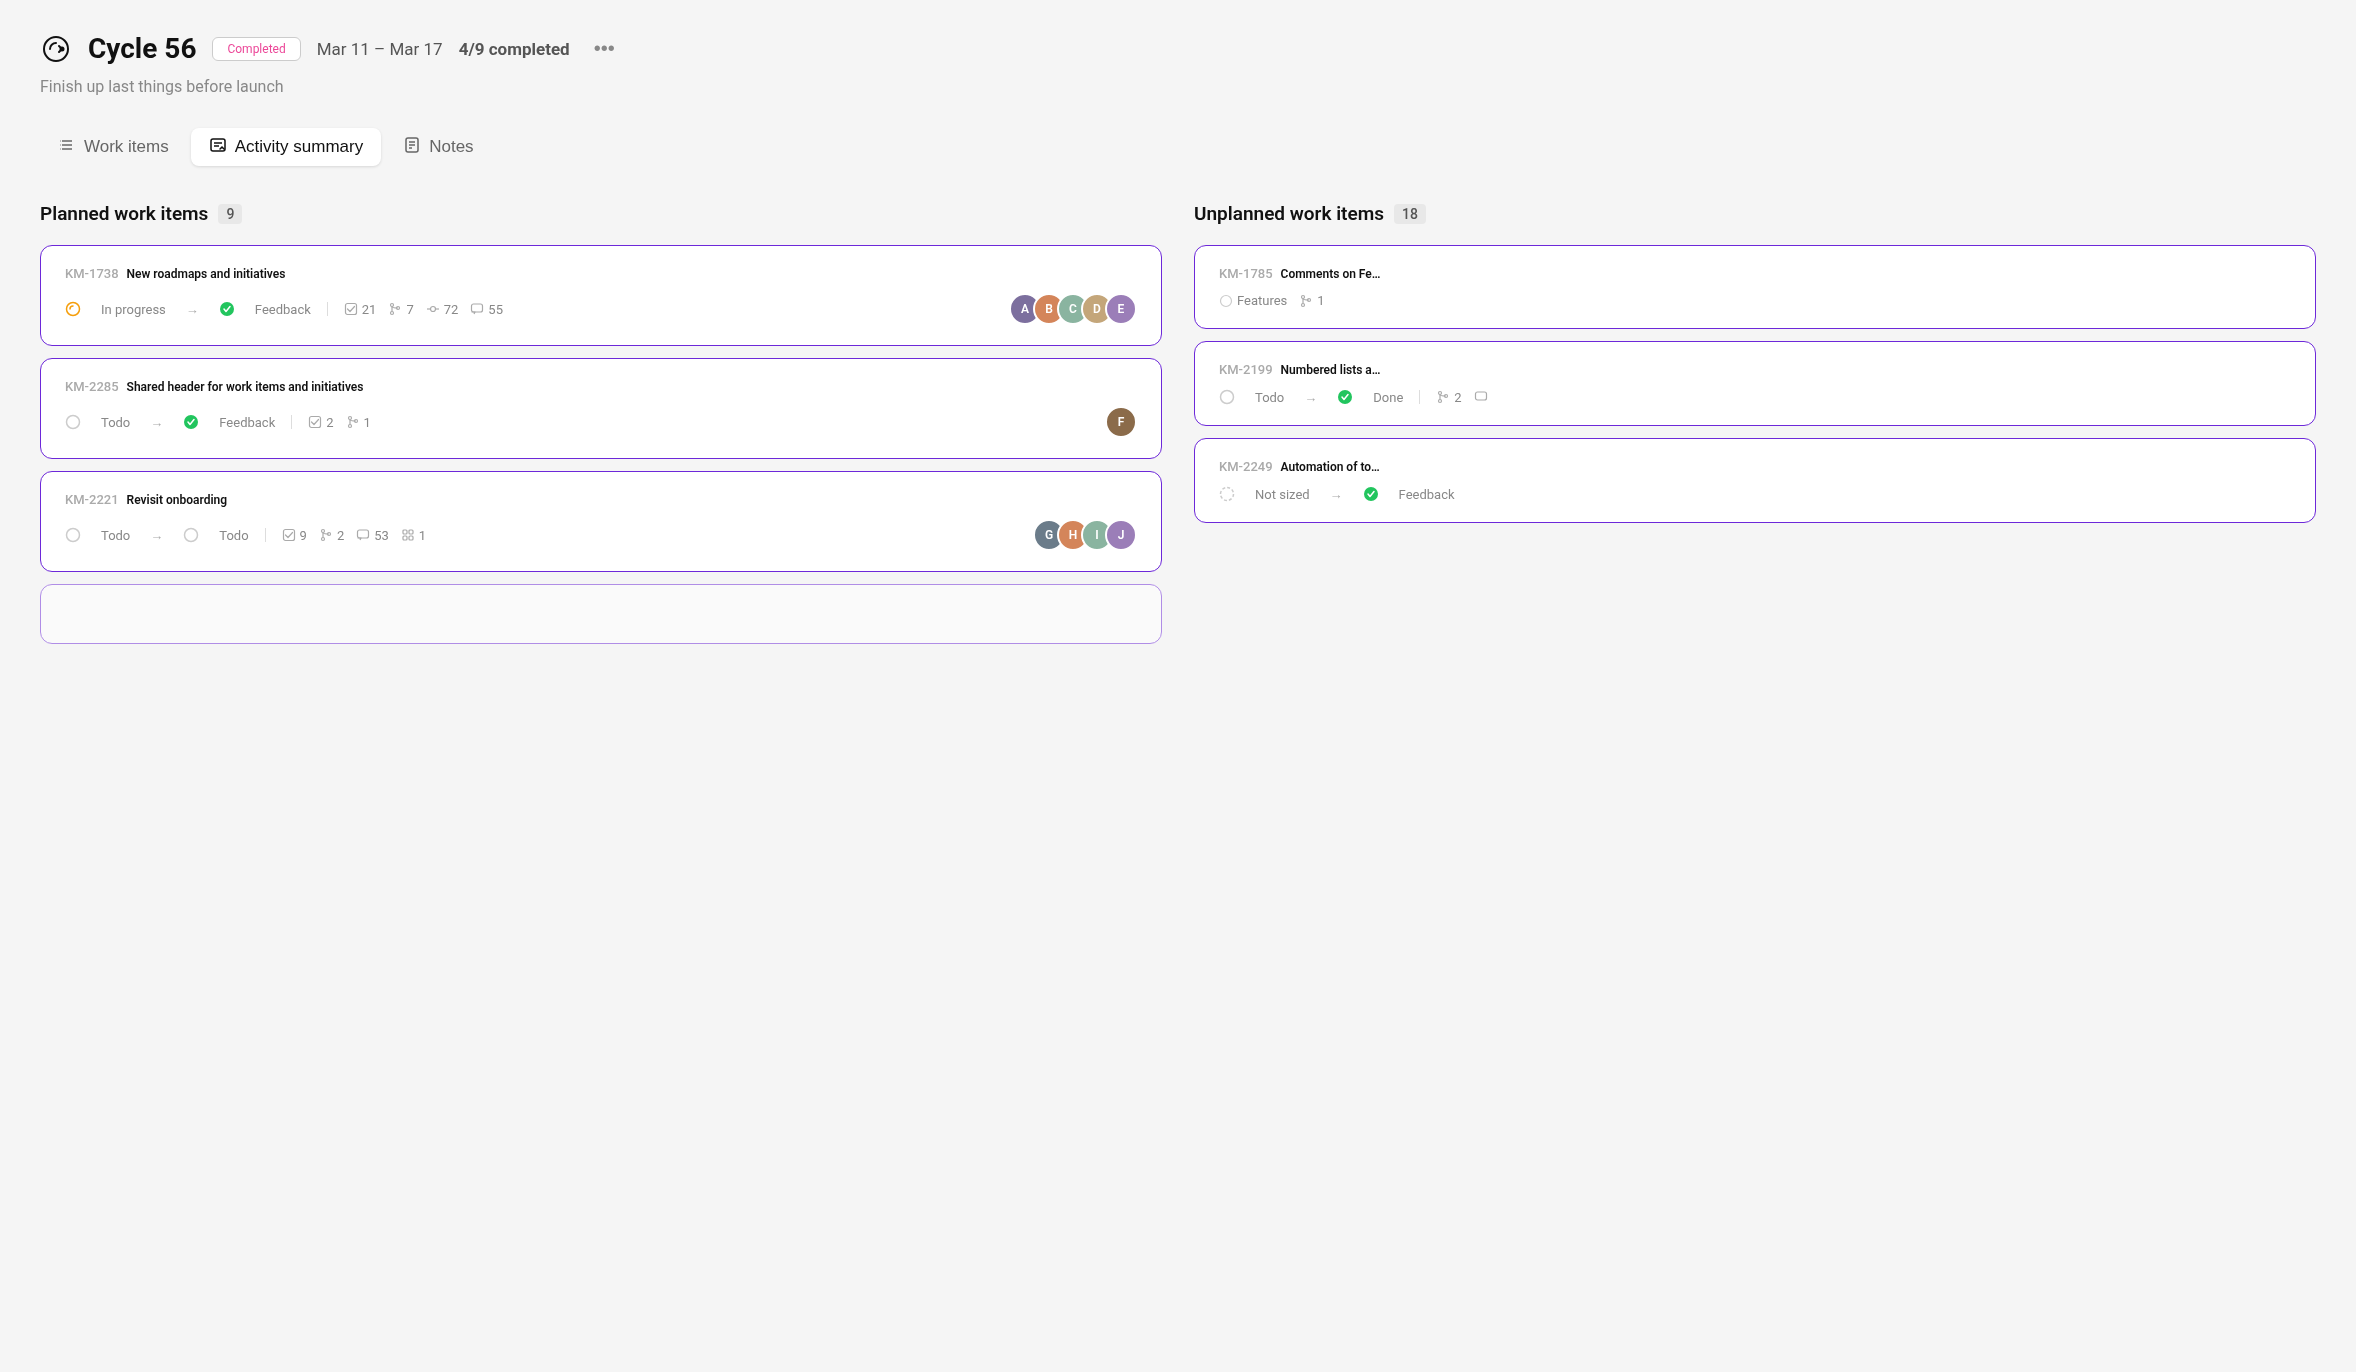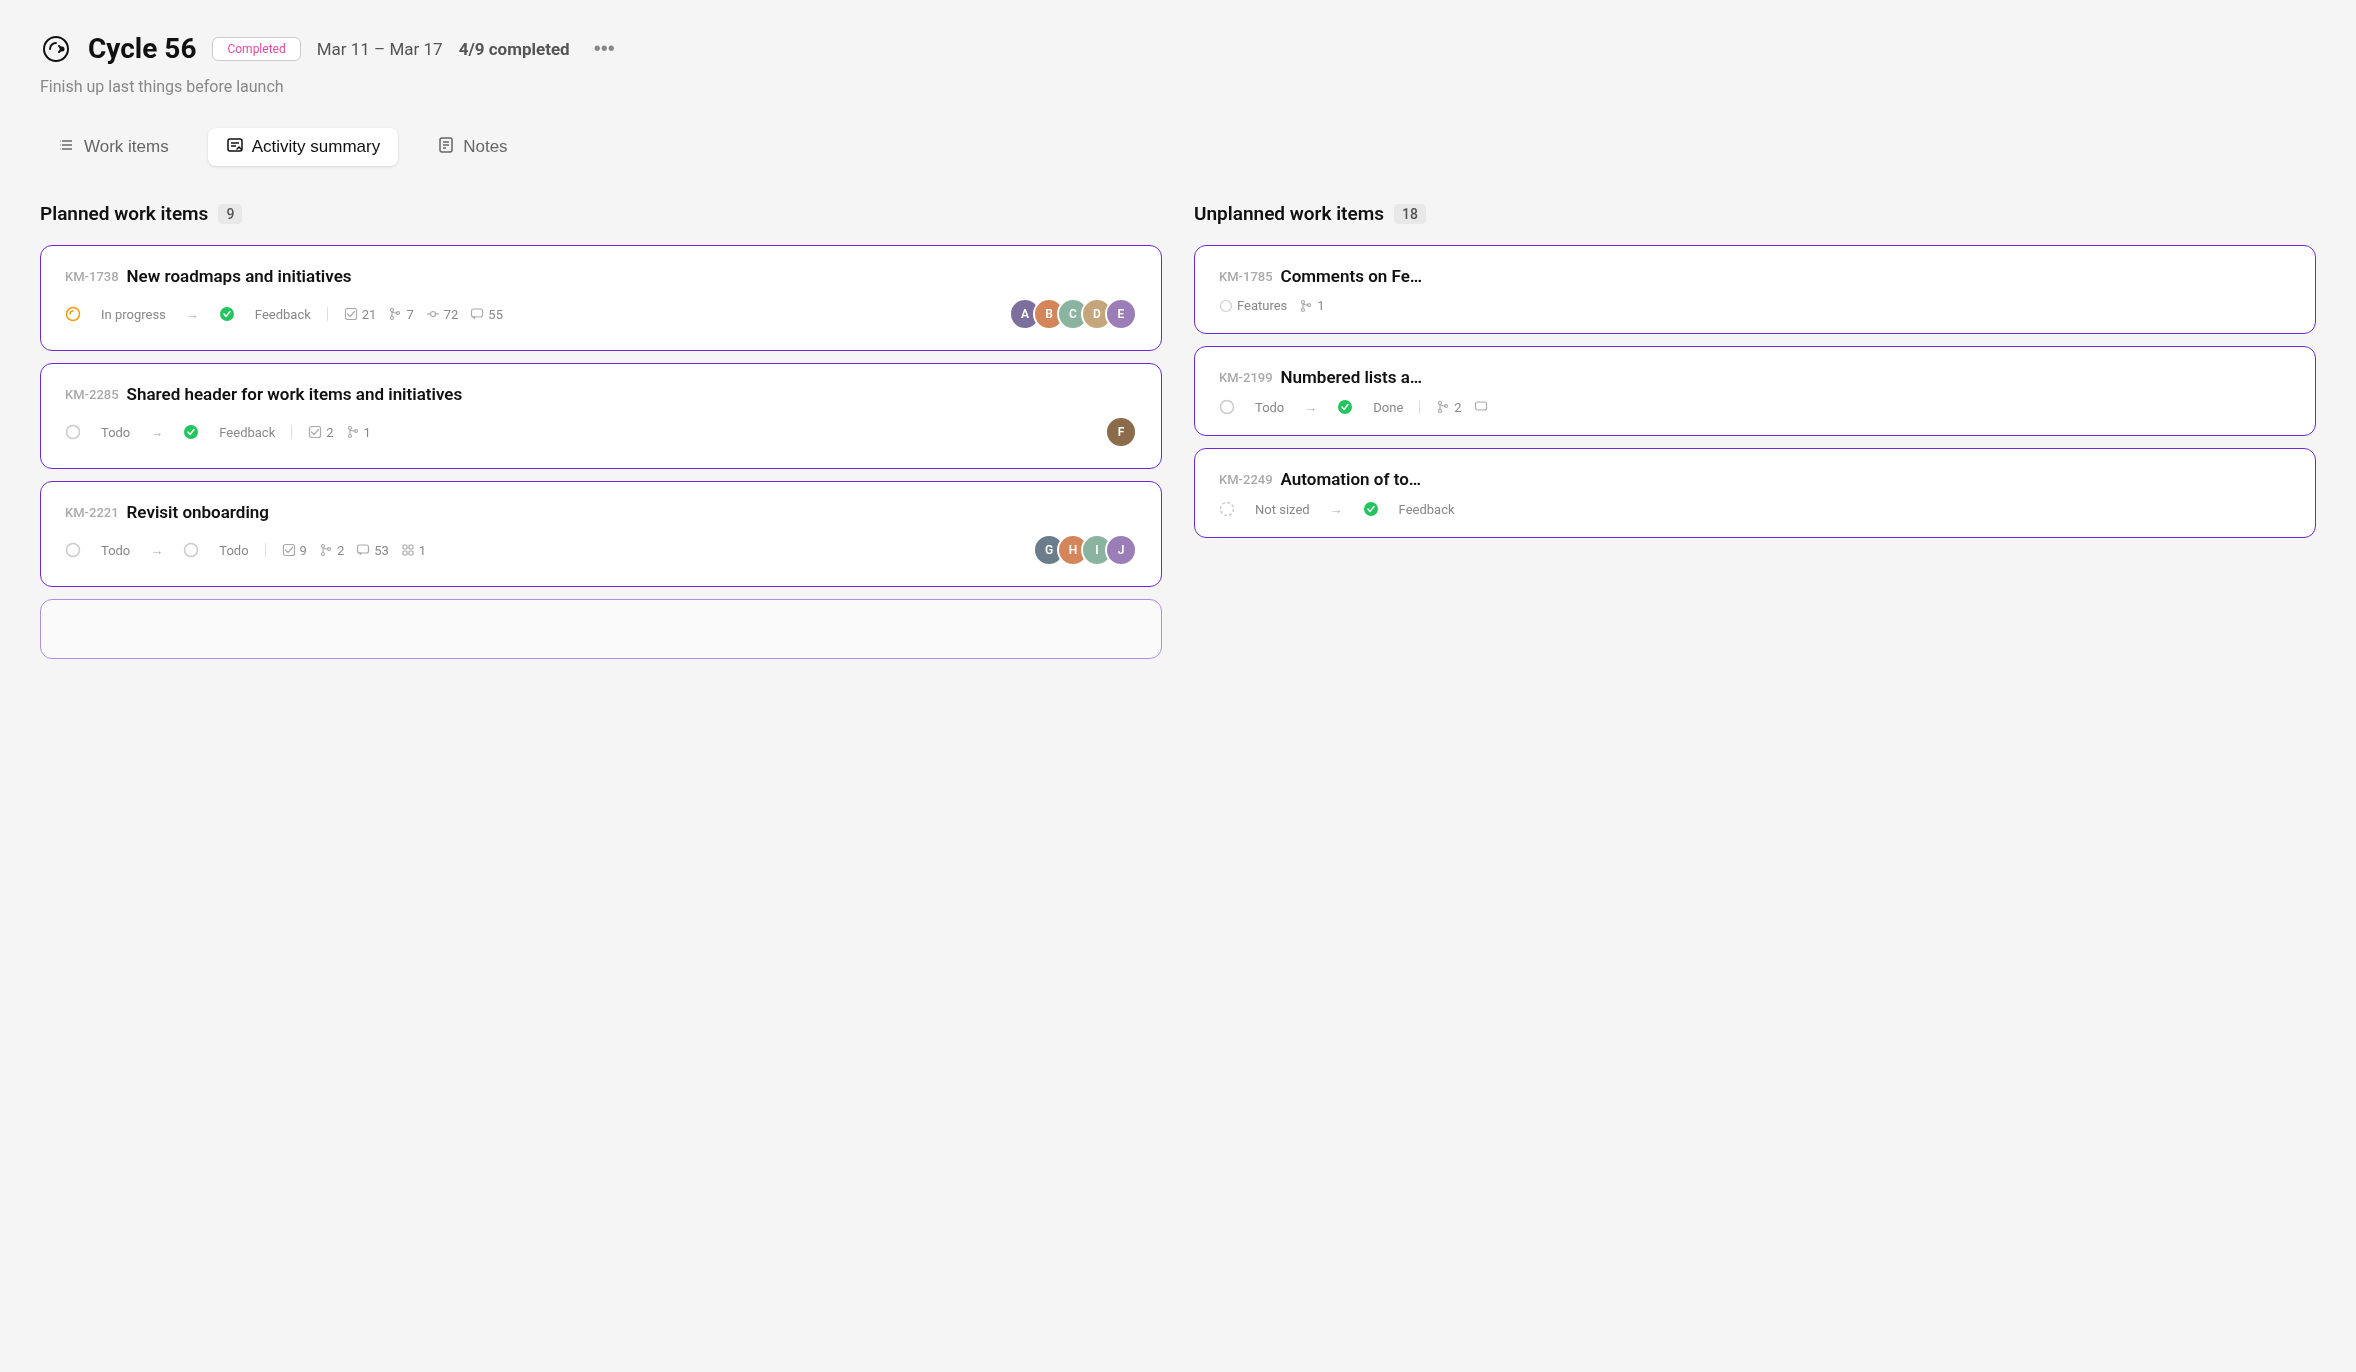--- a/index.html
+++ b/index.html
@@ -60,21 +60,21 @@
       border: none;
     }
     .subtitle {
       font-size: 16px;
       color: #888;
       margin-bottom: 32px;
     }
     
     .tabs {
       display: flex;
-      gap: 21px;
+      gap: 4px;
       margin-bottom: 36px;
       align-items: flex-start;
     }
     .tab {
       display: flex;
       align-items: center;
       gap: 8px;
       padding: 8px 18px;
       border-radius: 8px;
       font-size: 17px;
@@ -131,21 +131,21 @@
       padding: 20px 24px;
       margin-bottom: 12px;
       border: 1px solid #6d28d9;
     }
     .card-id {
       font-size: 13px;
       color: #aaa;
       font-weight: 500;
     }
     .card-title {
-      font-size: 17px;
+      font-size: 12px;
       font-weight: 600;
       color: #111;
       margin-left: 8px;
     }
     .card-header-row {
       display: flex;
       align-items: center;
       margin-bottom: 12px;
     }
     .card-meta {

